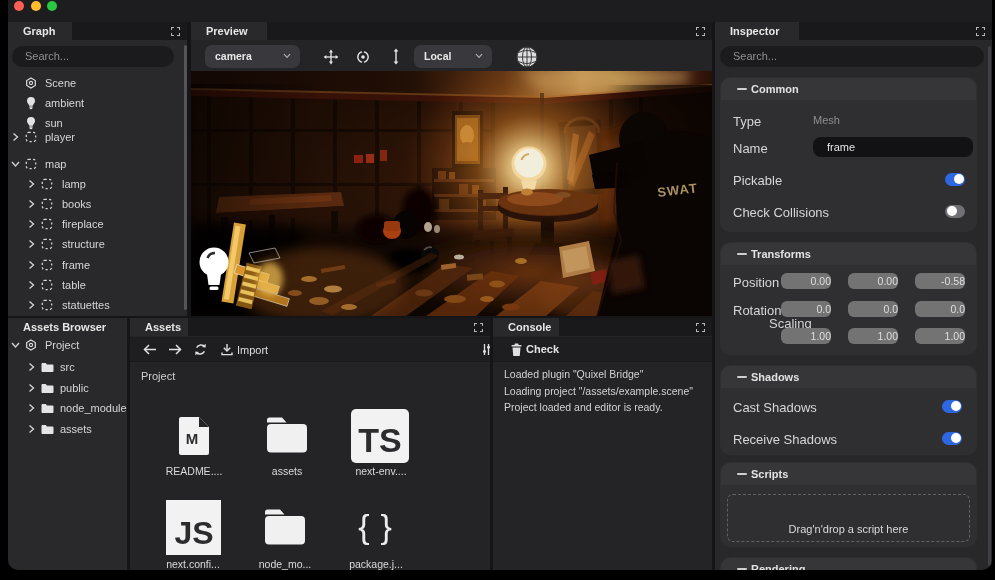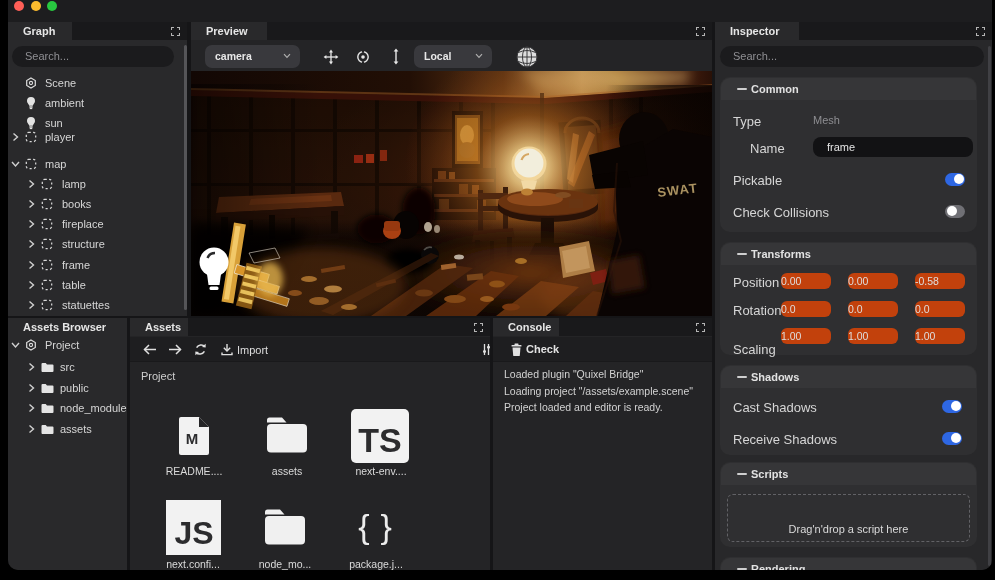--- a/index.html
+++ b/index.html
@@ -19,22 +19,22 @@
 .row span.tx{position:absolute;font-size:11px;color:#d6d6d6;line-height:20px;}
 .row svg{position:absolute;top:50%;transform:translateY(-50%);}
 .srch{position:absolute;background:#1b1b1d;border-radius:11px;color:#8f8f93;
   font-size:11px;line-height:21px;padding-left:13px;}
 .card{position:absolute;left:5px;width:257px;background:#2f2f31;border-radius:10px;}
 .chead{position:absolute;left:1px;top:1px;right:1px;height:22px;background:#363638;
   border-radius:9px 9px 0 0;color:#e2e2e2;font-size:11px;font-weight:bold;line-height:22px;}
 .chead .minus{position:absolute;left:16px;top:10px;width:10px;height:2px;background:#cfcfcf;border-radius:1px;}
 .chead .ct{position:absolute;left:30px;}
 .ilabel{position:absolute;left:13px;font-size:13px;color:#d6d6d6;}
-.nbox{position:absolute;width:50px;height:16px;background:#c2410c;border-radius:6px;
-  color:#dedede;font-size:10.5px;text-align:left;line-height:16px;}
+.nbox{position:absolute;width:50px;height:16px;background:#737373;border-radius:6px;
+  color:#dedede;font-size:10.5px;text-align:right;line-height:16px;}
 .tog{position:absolute;width:20px;height:13px;border-radius:7px;}
 .tog .knob{position:absolute;top:1.5px;width:10px;height:10px;border-radius:50%;background:#fff;}
 .tog.on{background:#2e67e3;}
 .tog.on .knob{right:1.5px;}
 .tog.off{background:#707075;}
 .tog.off .knob{left:1.5px;}
 .flabel{position:absolute;font-size:10.5px;color:#dadada;text-align:center;width:90px;}
 .log{position:absolute;left:11px;font-size:10.5px;color:#d2d2d2;white-space:nowrap;}
 </style>
 </head>
@@ -487,21 +487,21 @@
     <div class="srch" style="left:5px;top:24px;width:264px;height:21px;">Search...</div>
     <div id="icards">
 
       <div class="card" style="top:55px;height:155px;">
         <div class="chead">
             <div class="minus"></div>
             <span class="ct">Common</span>
           </div>
         <div class="ilabel" style="top:37px;">Type</div>
         <div style="position:absolute;left:93px;top:37px;font-size:11px;color:#8e8e92;">Mesh</div>
-        <div class="ilabel" style="top:64px;margin-left:17px;">Name</div>
+        <div class="ilabel" style="top:64px;">Name</div>
         <div style="position:absolute;left:93px;top:60px;width:160px;height:20px;background:#121214;border-radius:8px;color:#e4e4e4;font-size:11px;line-height:20px;padding-left:14px;">frame</div>
         <div class="ilabel" style="top:96px;">Pickable</div>
         <div class="tog on" style="left:225px;top:95.5px;">
             <div class="knob"></div>
           </div>
         <div class="ilabel" style="top:128px;">Check Collisions</div>
         <div class="tog off" style="left:225px;top:127.5px;">
             <div class="knob"></div>
           </div>
       </div>
@@ -512,21 +512,21 @@
             <span class="ct">Transforms</span>
           </div>
         <div class="ilabel" style="top:33px;">Position</div>
         <div class="nbox" style="left:61px;top:31px;">0.00</div>
         <div class="nbox" style="left:128px;top:31px;">0.00</div>
         <div class="nbox" style="left:195px;top:31px;">-0.58</div>
         <div class="ilabel" style="top:60.5px;">Rotation</div>
         <div class="nbox" style="left:61px;top:58.5px;">0.0</div>
         <div class="nbox" style="left:128px;top:58.5px;">0.0</div>
         <div class="nbox" style="left:195px;top:58.5px;">0.0</div>
-        <div class="ilabel" style="top:100px;">Scaling</div>
+        <div class="ilabel" style="top:74px;margin-left:36px;">Scaling</div>
         <div class="nbox" style="left:61px;top:86px;">1.00</div>
         <div class="nbox" style="left:128px;top:86px;">1.00</div>
         <div class="nbox" style="left:195px;top:86px;">1.00</div>
       </div>
 
       <div class="card" style="top:343px;height:90px;">
         <div class="chead">
             <div class="minus"></div>
             <span class="ct">Shadows</span>
           </div>

